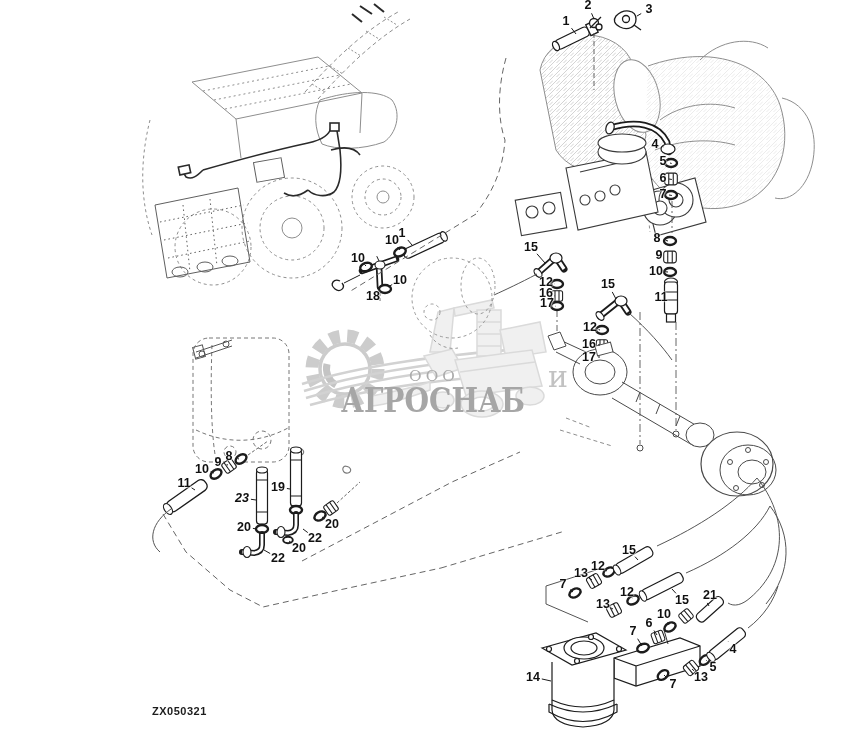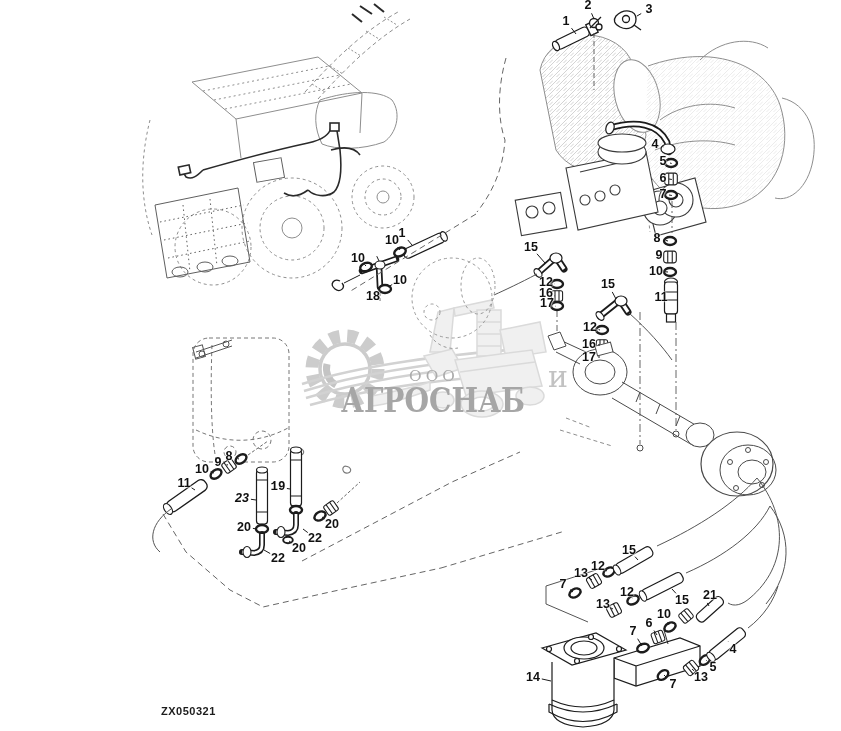--- a/index.html
+++ b/index.html
@@ -5,21 +5,21 @@
   html,body{margin:0;padding:0;background:#fff;}
   .canvas{position:relative;width:841px;height:731px;background:#fff;overflow:hidden;
           font-family:"Liberation Sans",sans-serif;}
   .art,.overlay{position:absolute;left:0;top:0;}
   .overlay{pointer-events:none;}
   #callout-layer{position:absolute;left:0;top:0;width:100%;height:100%;pointer-events:none;}
   .callout{position:absolute;transform:translate(-50%,-50%);
            font:bold 12.5px "Liberation Sans",sans-serif;color:#101010;
            text-shadow:0 0 2px #fff,0 0 2px #fff,0 0 1px #fff;white-space:nowrap;}
   .code{position:absolute;left:152px;top:705px;font:bold 11px "Liberation Sans",sans-serif;
-        color:#1c1c1c;letter-spacing:.5px;margin-left:9px;}
+        color:#1c1c1c;letter-spacing:.5px;}
   .leaders line{stroke:#1c1c1c;stroke-width:1;}
 </style>
 </head>
 <body>
 
 <div class="canvas">
 
 <svg class="art" width="841" height="731" viewBox="0 0 841 731">
   <defs>
     <pattern id="hx" width="7" height="7" patternUnits="userSpaceOnUse">
@@ -422,21 +422,21 @@
       <span class="callout" style="left: 589px; top: 357px;">17</span>
       <span class="callout" style="left: 402px; top: 233px;">1</span>
       <span class="callout" style="left: 392px; top: 240px;">10</span>
       <span class="callout" style="left: 373px; top: 248px; margin-top: 48px;">18</span>
       <span class="callout" style="left: 358px; top: 258px;">10</span>
       <span class="callout" style="left: 400px; top: 280px;">10</span>
       <span class="callout" style="left: 229px; top: 456px;">8</span>
       <span class="callout" style="left: 218px; top: 462px;">9</span>
       <span class="callout" style="left: 202px; top: 469px;">10</span>
       <span class="callout" style="left: 184px; top: 483px;">11</span>
-      <span class="callout" style="left: 278px; top: 487px; font-family: Liberation Mono, monospace;">19</span>
+      <span class="callout" style="left: 278px; top: 487px;">19</span>
       <span class="callout" style="left: 242px; top: 498px; font-style: italic;">23</span>
       <span class="callout" style="left: 244px; top: 527px;">20</span>
       <span class="callout" style="left: 278px; top: 558px;">22</span>
       <span class="callout" style="left: 299px; top: 548px;">20</span>
       <span class="callout" style="left: 315px; top: 538px;">22</span>
       <span class="callout" style="left: 332px; top: 524px;">20</span>
       <span class="callout" style="left: 629px; top: 550px;">15</span>
       <span class="callout" style="left: 598px; top: 566px;">12</span>
       <span class="callout" style="left: 581px; top: 573px;">13</span>
       <span class="callout" style="left: 563px; top: 584px;">7</span>

